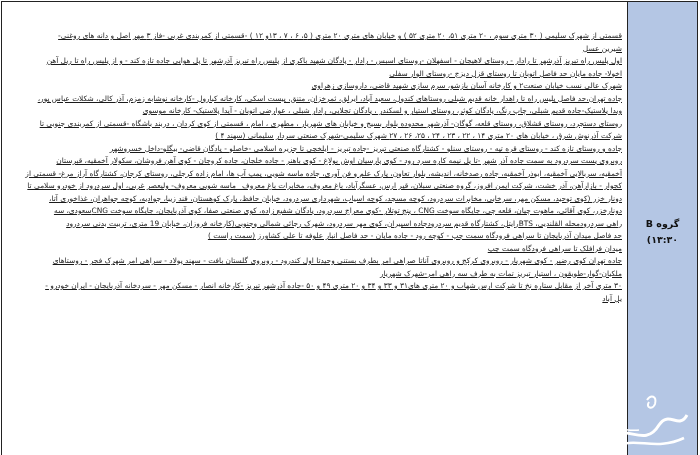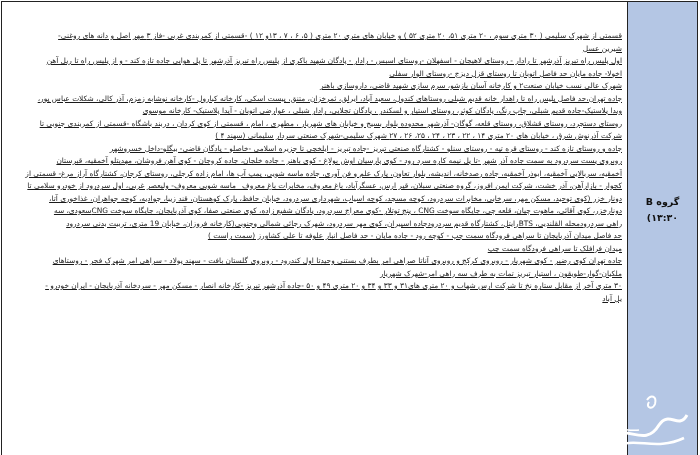--- a/index.html
+++ b/index.html
@@ -9,21 +9,21 @@
     }
     .table {
       position: absolute; left: 1px; top: 1px; width: 697px; height: 460px;
       border: 1px solid #222; box-sizing: border-box; display: flex; flex-direction: row-reverse;
     }
     .group-cell {
       width: 69px; background: #b4c6e4; border-left: 1px solid #222;
       position: relative; flex: none;
     }
     .group-label {
-      position: absolute; top: 192px; left: 0; right: 0; text-align: center;
+      position: absolute; top: 214px; left: 0; right: 0; text-align: center;
       direction: rtl; font-size: 9.5px; font-weight: bold; color: #111; line-height: 16px;
     }
     .content-cell {
       flex: 1; position: relative; direction: rtl; text-align: justify;
       padding: 28px 5px 0 4px; box-sizing: border-box; color: #1a1a1a;
     }
     .line { font-size: 7.4px; line-height: 12.5px; white-space: nowrap; overflow: hidden; text-align: right; text-decoration: underline; }
     .watermark {
       position: absolute; right: 6px; bottom: 4px; width: 92px; height: 66px;
     }
@@ -48,35 +48,35 @@
   <div class="content-cell">
     <div>
       <div class="line">قسمتی از شهرک سلیمی ( ۳۰ متری سوم ، ۲۰ متری ۵۱، ۲۰ متری ۵۲ ) و خیابان های متری ۲۰ متری ( ۵، ۶ ، ۷ ، ۱۳و ۱۲ ) -قسمتی از کمربندی غربی -فاز ۳ مهر اصل و دانه های روغنی-</div>
       <div class="line">شیرین عسل</div>
     </div>
     <div>
       <div class="line">اول پلیس راه تبریز آذرشهر تا رادار - روستای لاهیجان - اسفهلان -روستای اسبس - رادار - پادگان شهید باکری از پلیس راه تبریز آذرشهر تا پل هوایی جاده تازه کند - و از پلیس راه تا ریل آهن</div>
       <div class="line">اخولا- جاده مایان حد فاصل اتوبان تا روستای قزل دیزج -روستای الوار سفلی</div>
     </div>
     <div>
-      <div class="line">شهرک عالی نسب خیابان صنعت۲ و کارخانه آسان بازشو، سرم سازی شهید قاضی، داروسازی باهنر</div>
+      <div class="line">شهرک عالی نسب خیابان صنعت۲ و کارخانه آسان بازشو، سرم سازی شهید قاضی، داروسازی زهراوی</div>
     </div>
     <div>
       <div class="line">جاده تهران،حد فاصل پلیس راه تا راهدار خانه قدیم شبلی روستاهای کندول، سعید آباد، ایرلق، ثمرخزان، متنق، پیست اسکی، کارخانه کبارول -کارخانه نوشابه زمزم، آذر کالی، شکلات عباس پور،</div>
       <div class="line">ویدا پلاستیک-جاده قدیم شبلی، چاپ رنگ، پادگان کوثر، روستای استیار و لسکندر ، پادگان تجلایی، رادار شبلی ، عوارضی اتوبان - آیدا پلاستیک- کارخانه موسوی</div>
     </div>
     <div>
       <div class="line">روستای دستجرد، روستای قشلاق، روستای قلعه، گوگان- آذرشهر محدوده بلوار بسیج و خیابان های شهریار ، مطهری ، امام ، قسمتی از کوی کردان ، دربند باشگاه -قسمتی از کمربندی جنوبی تا</div>
       <div class="line">شرکت آذرنوش شرق ، خیابان های ۲۰ متری ۱۴ ، ۲۲ ، ۲۳ ، ۲۴ ، ۲۵، ۲۶ ، ۲۷ شهرک سلیمی-شهرک صنعتی سردار سلیمانی (سهند ۴ )</div>
     </div>
     <div>
       <div class="line">جاده و روستای تازه کند - روستای قره تپه - روستای سنلو - کشتارگاه صنعتی تبریز -جاده تبریز - ایلخچی تا جزیره اسلامی -خاصلو - پادگان قاضی- بیگلو-داخل خسروشهر</div>
     </div>
     <div>
-      <div class="line">روبروی پست سردرود به سمت جاده آذر شهر -تا پل نیمه کاره سرد رود - کوی پارسیان اوش بولاغ - کوی باهنر - جاده خلجان، جاده کروجان - کوی آهن فروشان، مهدیتلو آخمقیه، قبرستان</div>
+      <div class="line">روبروی پست سردرود به سمت جاده آذر شهر -تا پل نیمه کاره سرد رود - کوی پارسیان اوش بولاغ - کوی باهنر - جاده خلجان، جاده کروجان - کوی آهن فروشان، سکولار آخمقیه، قبرستان</div>
       <div class="line">آخمقیه، سربالایی آخمقیه، ابوذر آخمقیه، جاده رصدخانه، اندیشه، بلوار تعاون، پارک علم و فن آوری، جاده ماسه شویی، پمپ آب ها، امام زاده کرجلی، روستای کرجان، کشتارگاه آراز مرغ- قسمتی از</div>
       <div class="line">کجوار - بازارآهن، آذر خشت، شرکت ایمن افروز، گروه صنعتی سبلان، قیر ارس، عسگرآباد، باغ معروف، مخابرات باغ معروف _ماسه شویی معروف- ولیعصر غربی، اول سردرود از خودرو سلامی تا</div>
       <div class="line">دونار خزر (کوی توحید، مسکن مهر، سرخابی، مخابرات سردرود، کوچه مسجد، کوچه اسیاب، شهرداری سردرود، خیابان حافظ، پارک کوهستان، قند زیبا، جوادیه، کوچه جواهران، غذاخوری آتا،</div>
       <div class="line">دونارخزر، کوی آقائی، ماهوت چیان، قلعه چی، جایگاه سوخت CNG ، پنج توتلار -کوی معراج سردرود، پادگان شفیع زاده، کوی صنعتی صفا، کوی آذربایجان، جایگاه سوخت CNGسعودی، سه</div>
       <div class="line">راهی سردرودمحله القلندیی، BTSرایتل، کشتارگاه قدیم سردرودجاده اسپیران، کوی مهر سردرود، شهرک رجائی شمالی وجنوبی(کارخانه فروزان، خیابان 19 متری، تربیت بدنی سردرود</div>
       <div class="line">حد فاصل میدان آذربایجان تا سراهی فرودگاه سمت چپ - کوچه رود - جاده مایان - حد فاصل انبار علوفه تا علی کشاورز (سمت راست )</div>
     </div>
     <div>
       <div class="line">میدان فرافلک تا سراهی فرودگاه سمت چپ</div>
     </div>

